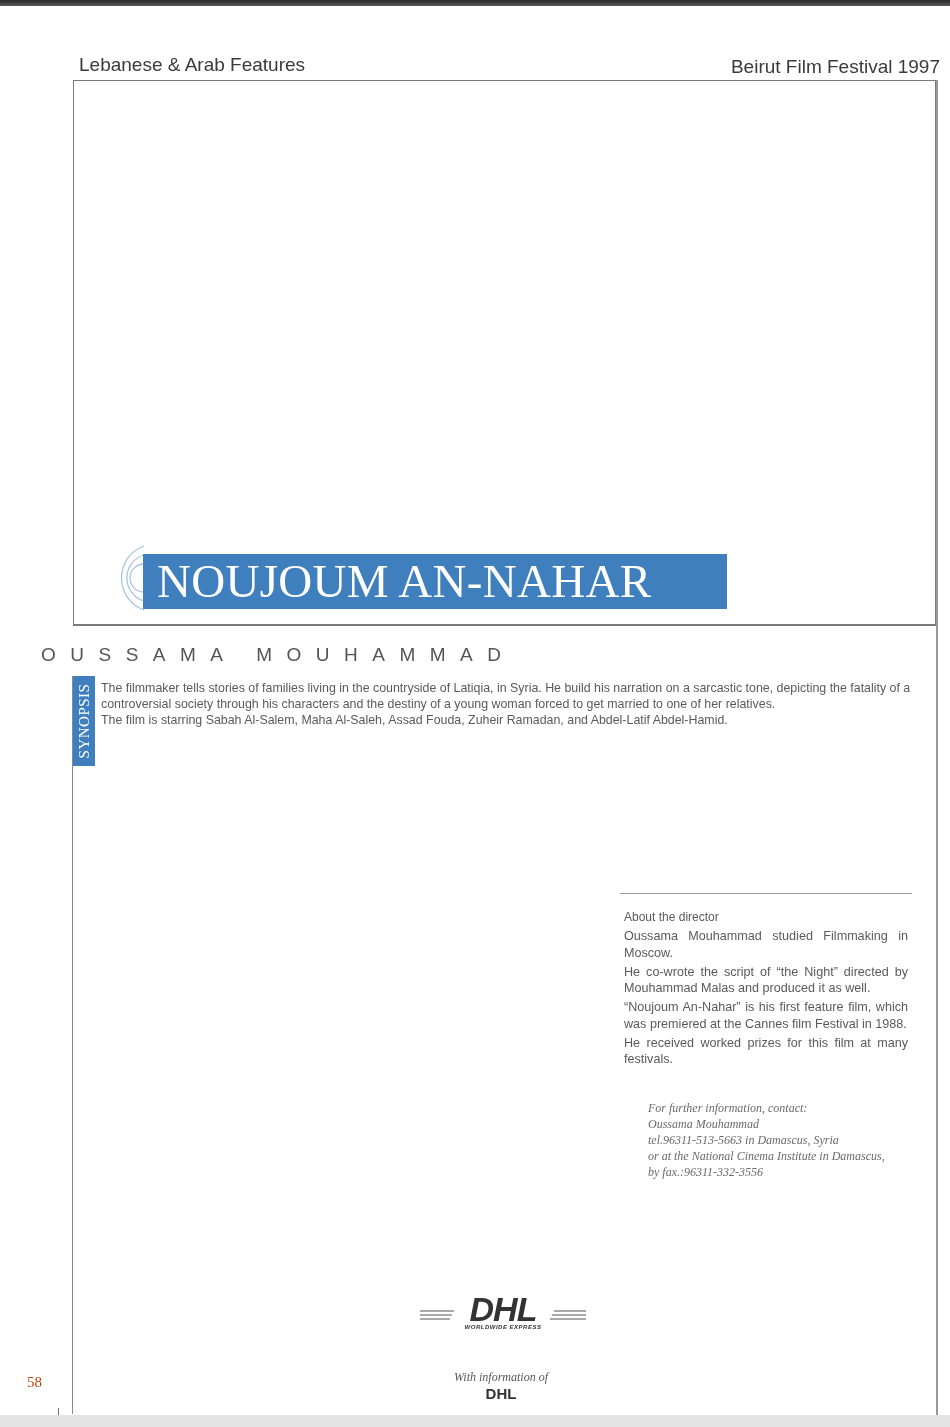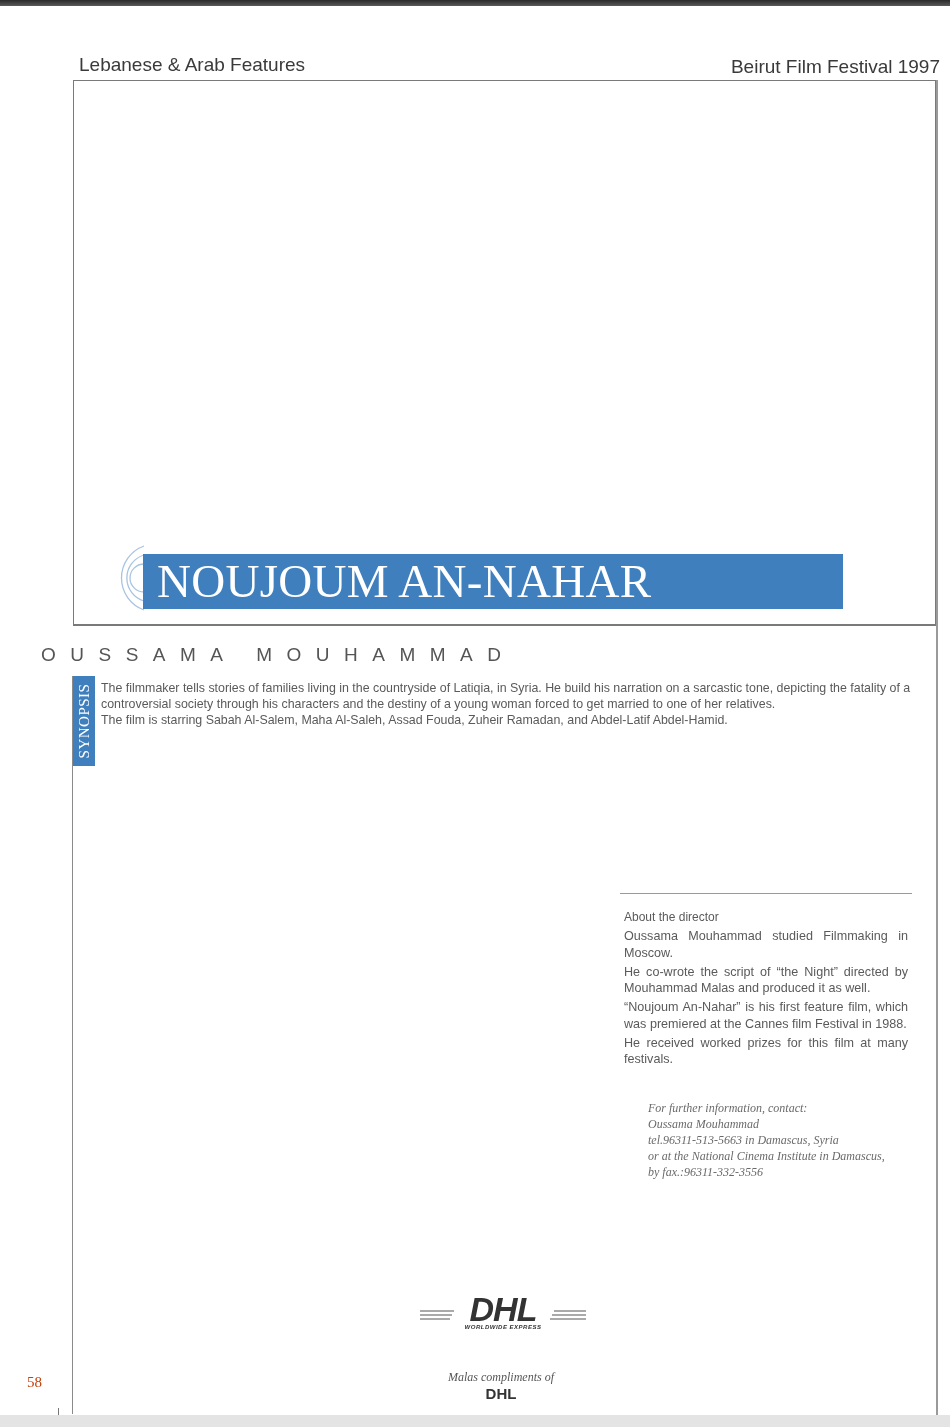--- a/index.html
+++ b/index.html
@@ -8,21 +8,21 @@
     background: #ffffff; font-family: "Liberation Sans", sans-serif; color: #555;
   }
   .top-bar { position: absolute; left: 0; top: 0; width: 950px; height: 6px;
     background: linear-gradient(#2a2a2a, #5a5a5a); }
   .hdr-left { position: absolute; left: 79px; top: 54px; font-size: 19px; color: #3a3a3a; }
   .hdr-right { position: absolute; right: 10px; top: 56px; font-size: 19px; color: #3a3a3a; }
   .photo-frame { position: absolute; left: 73px; top: 80px; width: 863px; height: 546px;
     border: 1px solid #7a7a7a; border-bottom: 2px solid #7a7a7a; box-sizing: border-box; background: #fff; }
   .fold-line { position: absolute; left: 936px; top: 80px; width: 2px; height: 1335px; background: #9a9a9a; }
   .title-arcs { position: absolute; left: 100px; top: 542px; width: 50px; height: 72px; }
-  .title-box { position: absolute; left: 143px; top: 554px; width: 700px; height: 55px;
+  .title-box { position: absolute; left: 143px; top: 554px; width: 584px; height: 55px;
     background: #3f7fbd; color: #fff; font-family: "Liberation Serif", serif; font-size: 47px;
     line-height: 55px; padding-left: 14px; box-sizing: border-box; letter-spacing: 0.3px; white-space: nowrap; }
   .director { position: absolute; left: 41px; top: 644px; font-size: 19px; color: #555;
     letter-spacing: 14.5px; white-space: nowrap; }
   .left-rule { position: absolute; left: 72px; top: 676px; width: 1px; height: 738px; background: #8a8a8a; }
   .synopsis-tag { position: absolute; left: 73px; top: 676px; width: 22px; height: 90px; background: #3f7fbd; }
   .synopsis-tag span { position: absolute; left: 50%; top: 50%; transform: translate(-50%, -50%) rotate(-90deg);
     color: #fff; font-family: "Liberation Serif", serif; font-size: 15px; letter-spacing: 0.5px; white-space: nowrap; }
   .synopsis-text { position: absolute; left: 101px; top: 680px; width: 815px; font-size: 12.4px;
     line-height: 16px; color: #5a5a5a; }
@@ -97,18 +97,18 @@
     <line x1="2" y1="24" x2="34" y2="24"></line>
     <line x1="2" y1="28" x2="32" y2="28"></line>
     <line x1="136" y1="20" x2="168" y2="20"></line>
     <line x1="134" y1="24" x2="168" y2="24"></line>
     <line x1="132" y1="28" x2="168" y2="28"></line>
   </g>
   <text x="85" y="30" text-anchor="middle" font-family="Liberation Sans, sans-serif" font-weight="bold" font-style="italic" font-size="34" fill="#333" letter-spacing="-1">DHL</text>
   <text x="85" y="38" text-anchor="middle" font-family="Liberation Sans, sans-serif" font-weight="bold" font-style="italic" font-size="6" fill="#333" letter-spacing="0.5">WORLDWIDE EXPRESS</text>
 </svg>
 
-<div class="compliments">Malas compliments of</div>
+<div class="compliments">With information of</div>
 <div class="compliments-brand">DHL</div>
 
 <div class="page-num">58</div>
 <div class="bottom-tick"></div>
 <div class="bottom-bar"></div>
 
 </body></html>

